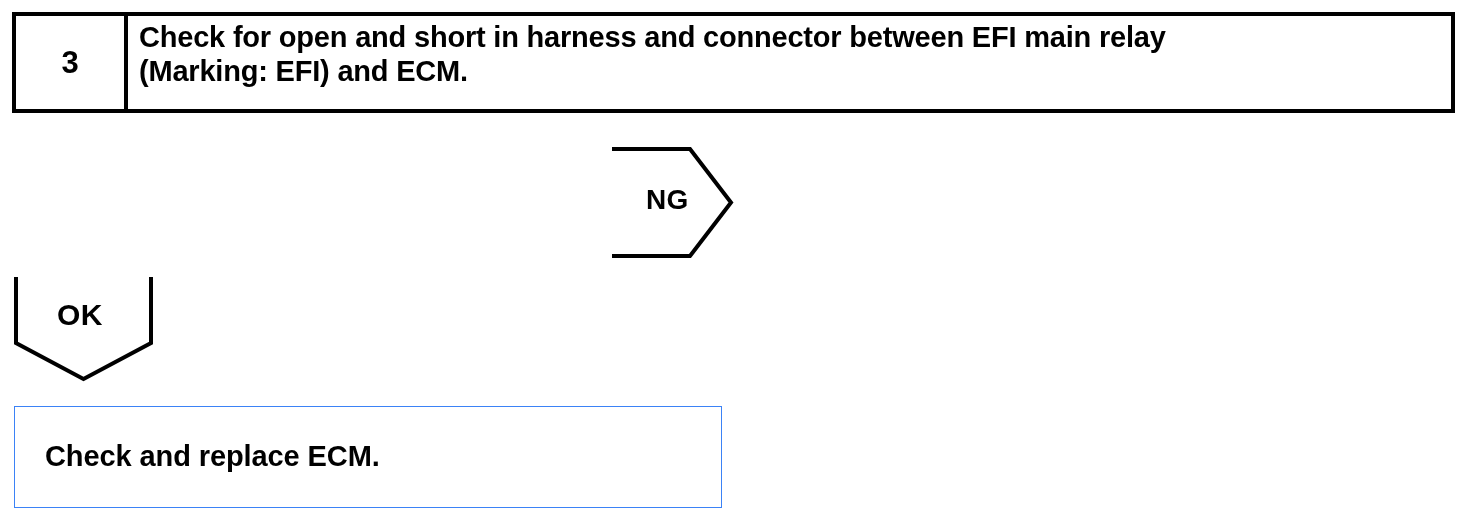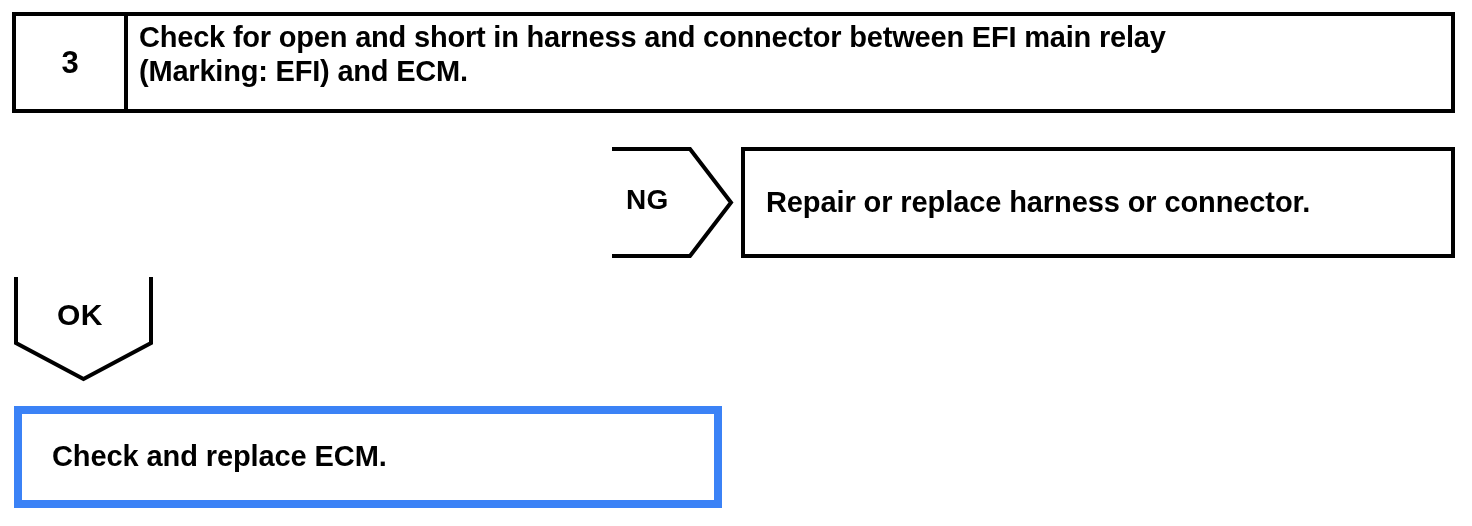--- a/index.html
+++ b/index.html
@@ -66,21 +66,21 @@
   .ng-arrow {
     position: absolute;
     left: 612px;
     top: 147px;
     width: 122px;
     height: 111px;
   }
   .ng-arrow svg { display: block; }
   .ng-label {
     position: absolute;
-    left: 626px;
+    left: 646px;
     top: 186px;
     font-size: 28px;
     font-weight: bold;
     line-height: 1;
     letter-spacing: 0.4px;
   }
   .ng-result-box {
     position: absolute;
     left: 741px;
     top: 147px;
@@ -120,21 +120,21 @@
   }
 
   
   .final-box {
     position: absolute;
     left: 14px;
     top: 406px;
     width: 708px;
     height: 102px;
     box-sizing: border-box;
-    border: 8px solid #3b82f6;
+    border: 1px solid #3b82f6;
     background: #ffffff;
     display: flex;
     align-items: center;
     padding-left: 30px;
   }
   .final-text {
     font-size: 29px;
     font-weight: bold;
     line-height: 1.15;
     letter-spacing: -0.1px;
@@ -155,23 +155,20 @@
     </div>
   </div>
 
   <div class="ng-arrow">
     <svg width="122" height="111" viewBox="0 0 122 111" aria-hidden="true">
       <path d="M 2 2 L 78 2 L 119 55.5 L 78 109 L 2 109" fill="#ffffff" stroke="#000000" stroke-width="4" stroke-linejoin="miter" stroke-linecap="square"></path>
     </svg>
   </div>
   <span class="ng-label">NG</span>
 
-  <div class="ng-result-box">
-    <span class="ng-result-text">Repair or replace harness or connector.</span>
-  </div>
 
   <div class="ok-arrow">
     <svg width="139" height="105" viewBox="0 0 139 105" aria-hidden="true">
       <path d="M 2 0 L 2 66 L 69.5 102 L 137 66 L 137 0" fill="#ffffff" stroke="#000000" stroke-width="4" stroke-linejoin="miter" stroke-linecap="square"></path>
     </svg>
   </div>
   <span class="ok-label">OK</span>
 
   <div class="final-box">
     <span class="final-text">Check and replace ECM.</span>

